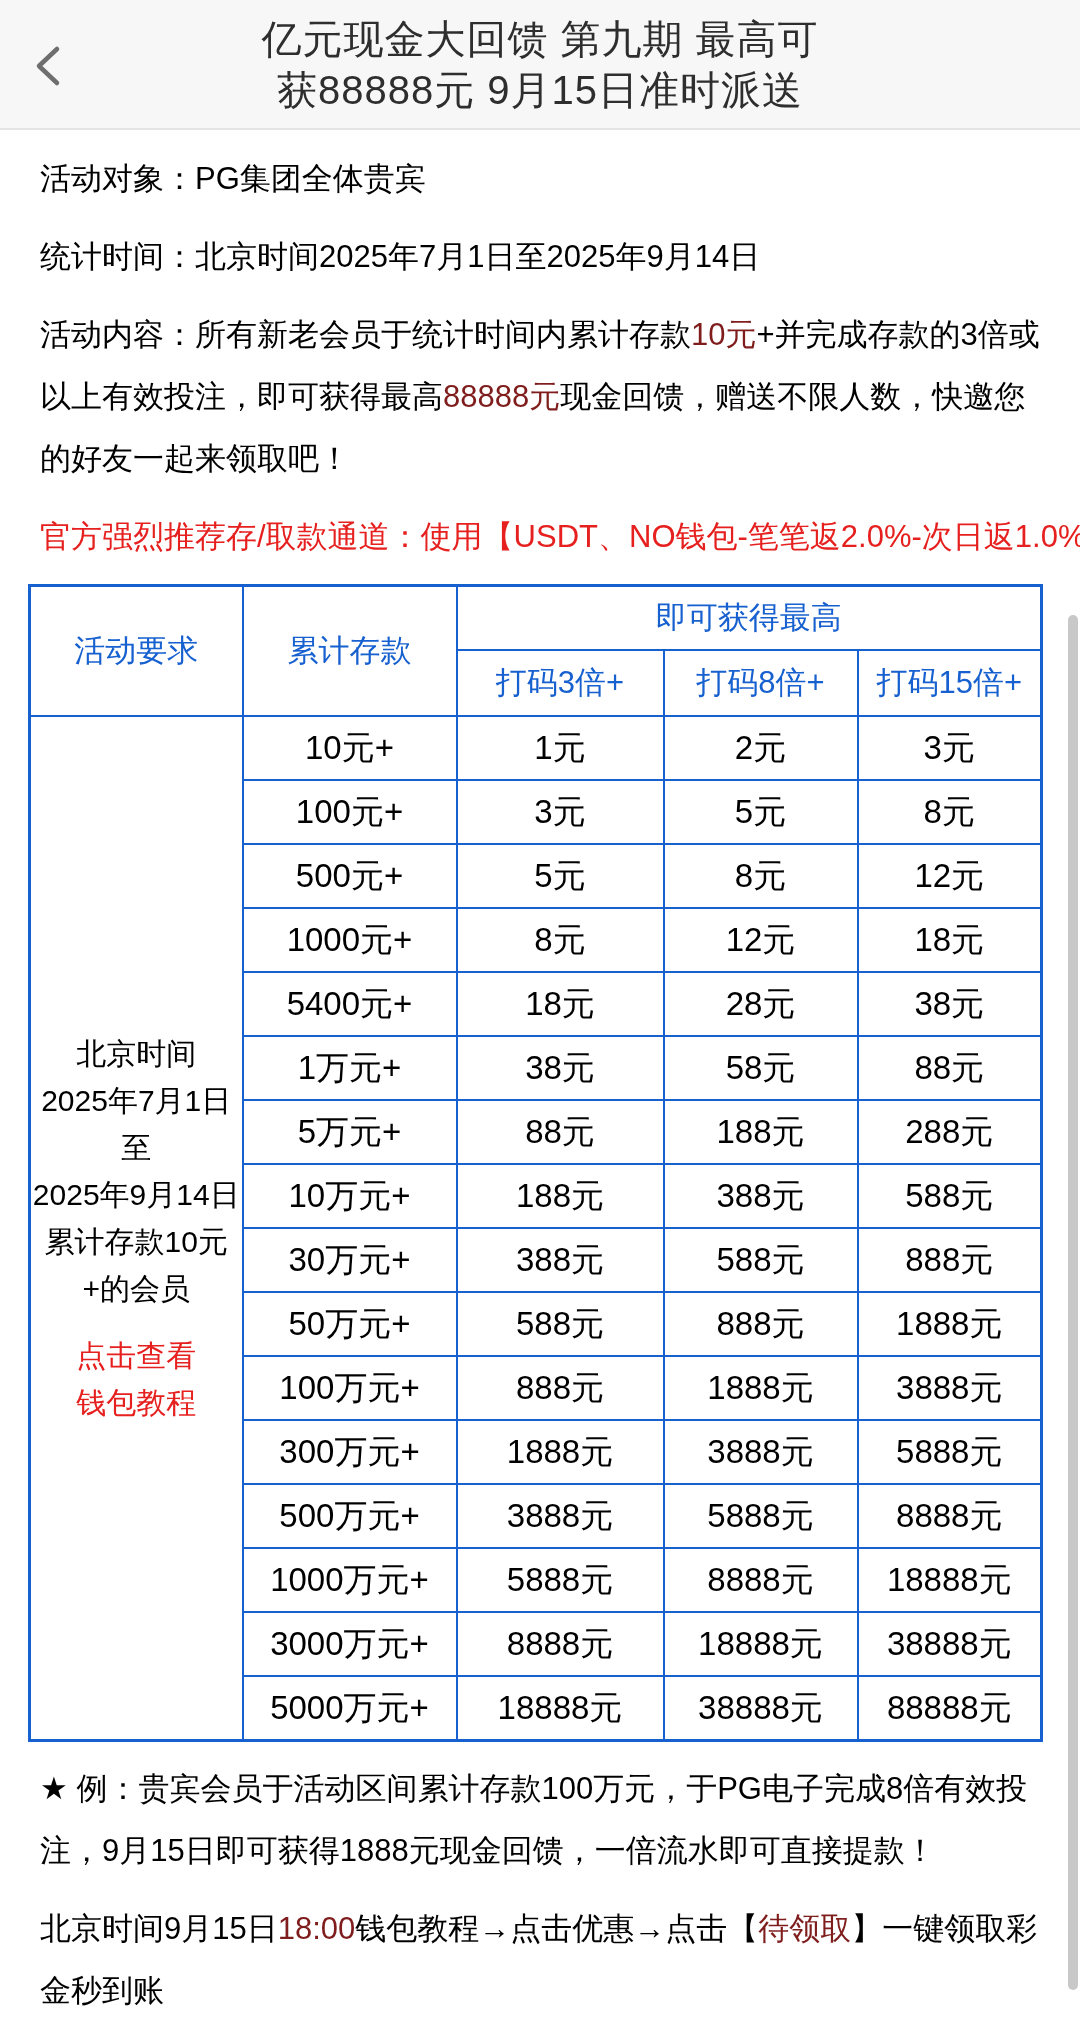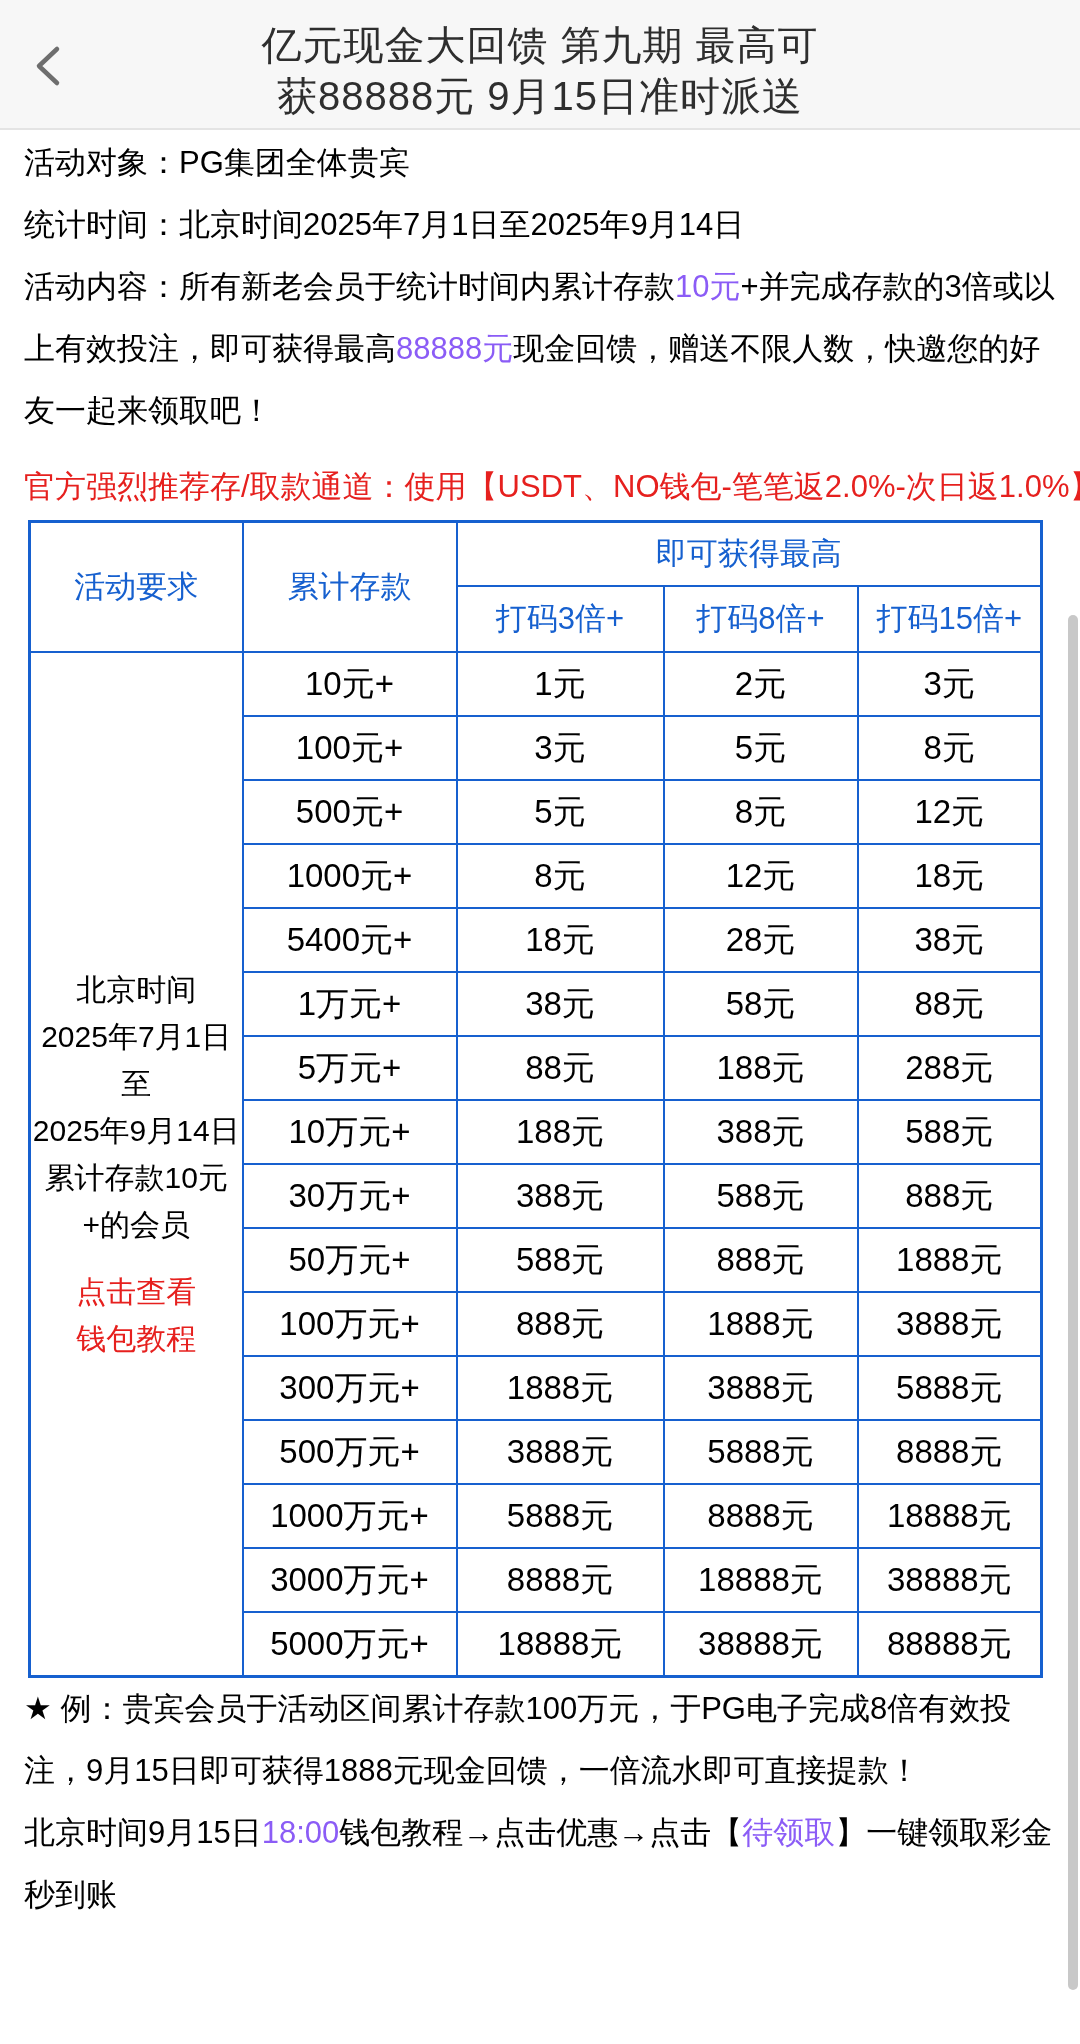--- a/index.html
+++ b/index.html
@@ -7,31 +7,31 @@
     width:1080px;height:2044px;position:relative;overflow:hidden;
     background:#ffffff;color:#000;
     font-family:"Liberation Sans","DejaVu Sans",sans-serif;
   }
   
   .appbar{
     height:128px;background:#f7f7f7;border-bottom:2px solid #e4e4e4;
     position:relative;text-align:center;
   }
   .appbar .title{
-    padding-top:20px;font-size:40px;line-height:51px;color:#2e2e2e;
+    padding-top:14px;font-size:40px;line-height:51px;color:#2e2e2e;
     letter-spacing:1px;
   }
   .back-btn{
     position:absolute;left:26px;top:40px;width:44px;height:52px;
     display:flex;align-items:center;justify-content:center;cursor:pointer;
   }
   
   .content{padding:2px 24px 0 24px;font-size:31px;line-height:62px;color:#000;}
-  .content p{margin:0;}
-  .red{color:#8b5cf6;}
+  .content p{margin:16px;}
+  .red{color:#7f1d1d;}
   .channel{color:#e6201e;margin-top:14px !important;}
   .nowrap{white-space:nowrap;}
   
   table{
     border-collapse:collapse;table-layout:fixed;
     width:1012px;height:1082px;margin:2px 0 0 4px;
     border:3px solid #1660cf;
   }
   th,td{border:2px solid #1660cf;padding:0;text-align:center;vertical-align:middle;}
   thead th{color:#1660cf;font-weight:400;font-size:31px;}

